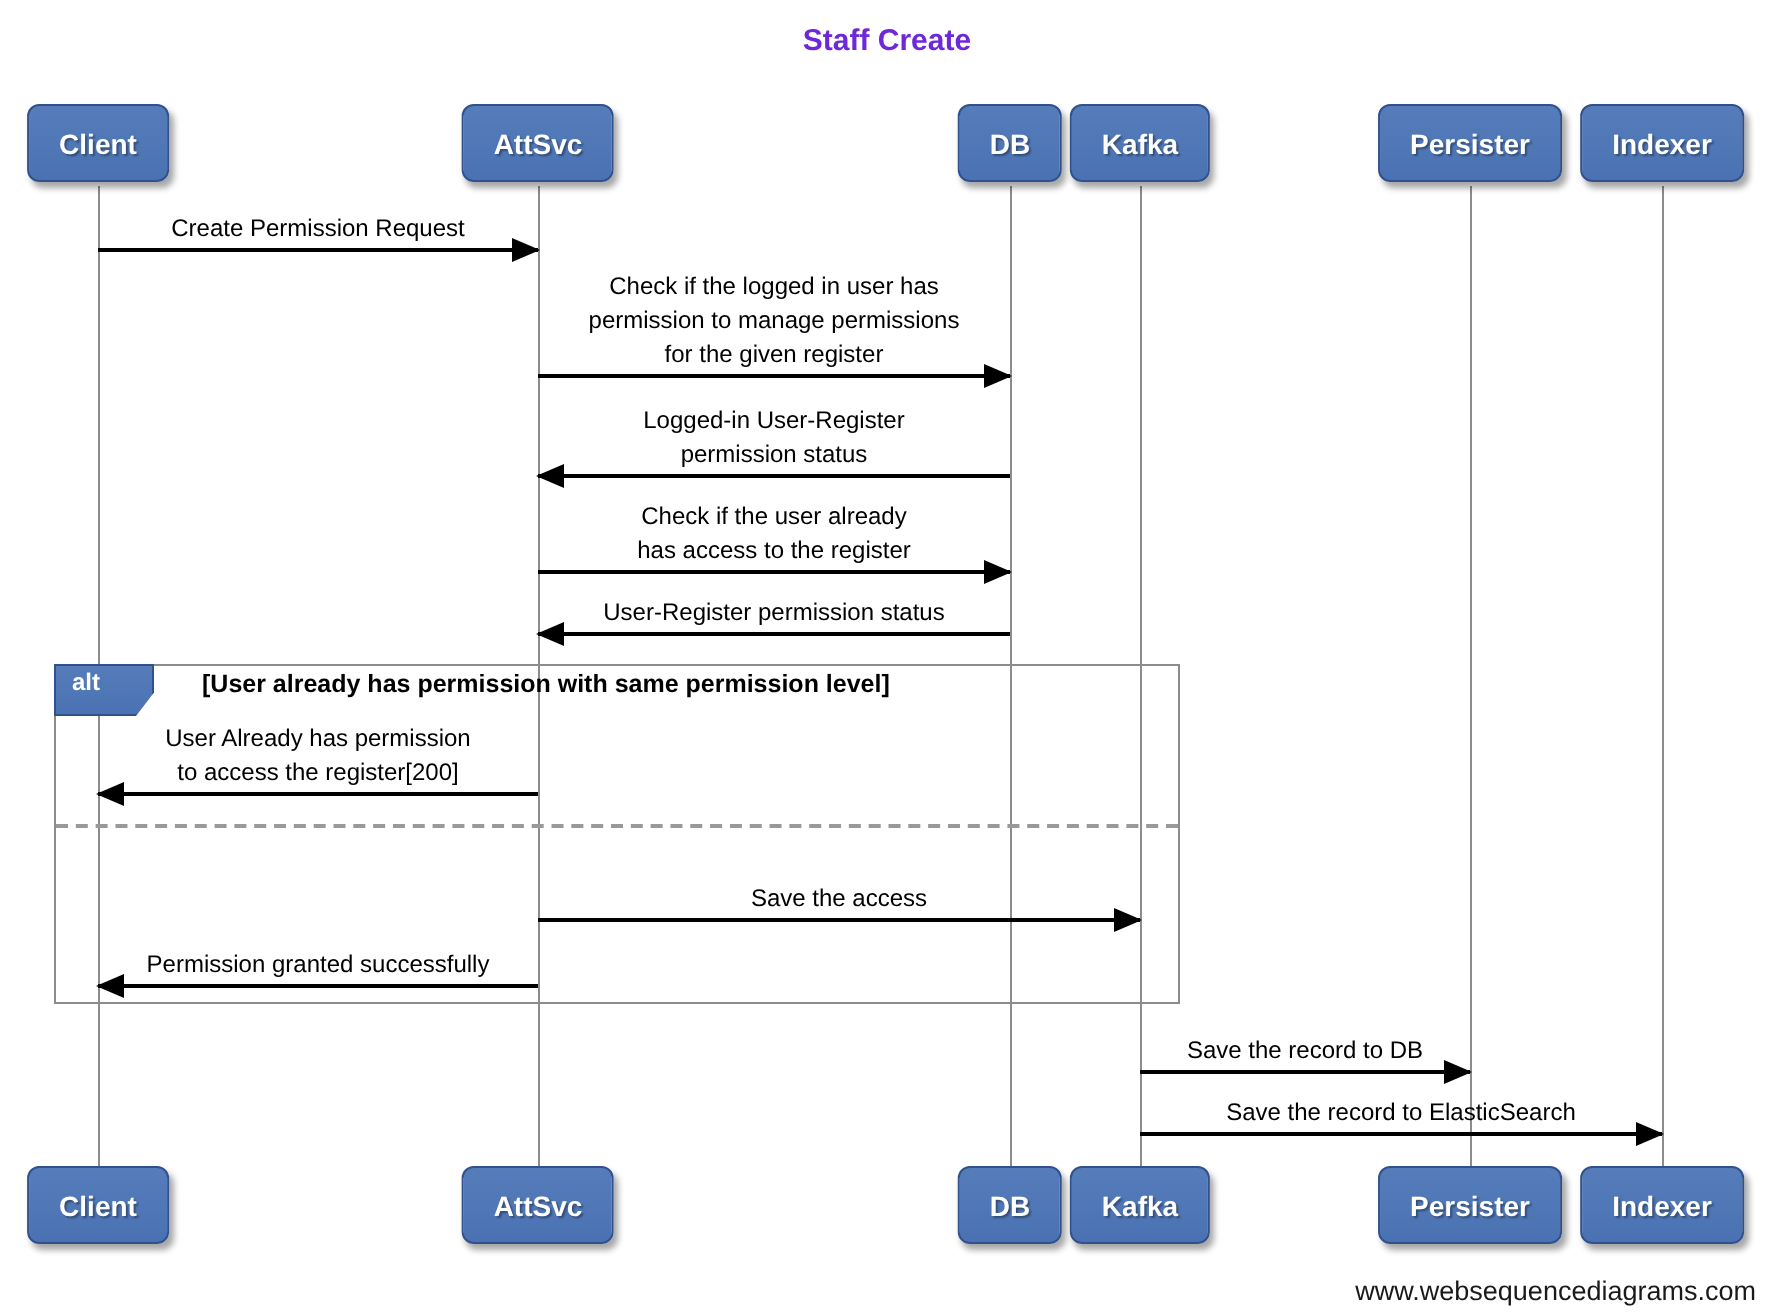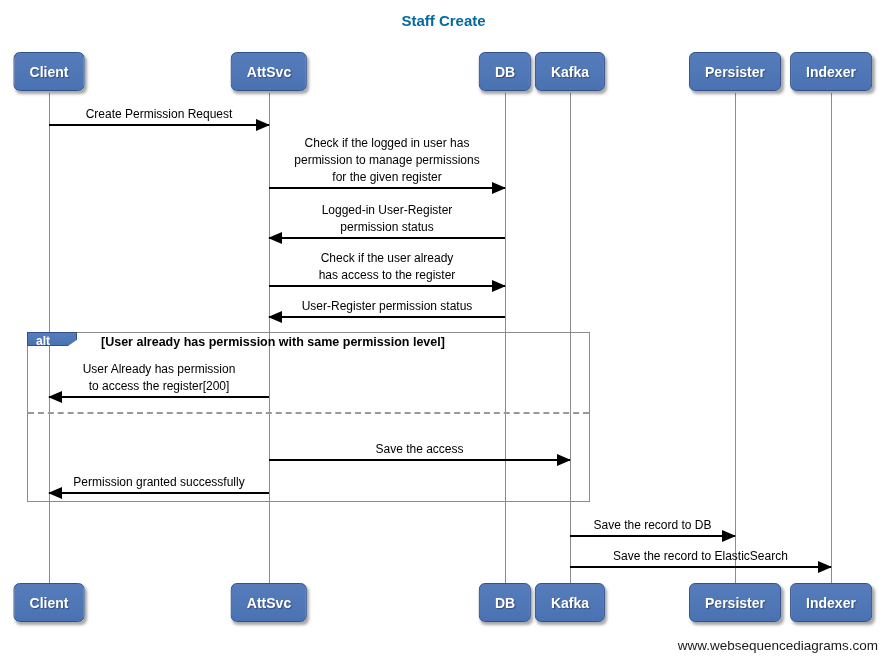--- a/index.html
+++ b/index.html
@@ -4,21 +4,21 @@
 <style>
   * { margin:0; padding:0; box-sizing:border-box; }
   html,body { background:#ffffff; }
   body { font-family:"Liberation Sans", sans-serif; }
   .canvas {
     position:relative; width:887px; height:658px; background:#ffffff;
     overflow:hidden; color:#000;
   }
   .diagram-title {
     position:absolute; left:0; top:12px; width:887px; text-align:center;
-    font-size:15px; font-weight:bold; color:#0369a1;
+    font-size:15px; font-weight:bold; color:#6d28d9;
   }
   .lifeline {
     position:absolute; top:93px; height:490px; width:1px; background:#8c8c8c;
   }
   .actor {
     position:absolute; height:39px; line-height:39px; padding:0 15px;
     background:linear-gradient(#567cba, #4a72b2);
     border:1px solid #31518c; border-radius:6px;
     color:#ffffff; font-size:14px; font-weight:bold; text-align:center;
     transform:translateX(-50%);
@@ -36,21 +36,21 @@
   }
   .arrowhead { position:absolute; width:0; height:0; top:-5px;
     border-top:6px solid transparent; border-bottom:6px solid transparent; }
   .arrowhead.right { right:-1px; border-left:14px solid #000; }
   .arrowhead.left  { left:-1px;  border-right:14px solid #000; }
   .alt-frame {
     position:absolute; left:27px; top:332px; width:563px; height:170px;
     border:1px solid #8c8c8c; background:transparent;
   }
   .alt-tab {
-    position:absolute; left:-1px; top:-1px; width:50px; height:14px;
+    position:absolute; left:-1px; top:-1px; width:50px; height:26px;
     background:linear-gradient(#567cba, #4a72b2);
     border:1px solid #31518c;
     clip-path:polygon(0 0, 100% 0, 100% 55%, 82% 100%, 0 100%);
     color:#ffffff; font-size:12px; font-weight:bold; line-height:17px;
     padding-left:8px;
   }
   .alt-guard {
     position:absolute; left:73px; top:2px; font-size:12.5px; font-weight:bold;
     white-space:nowrap;
   }

